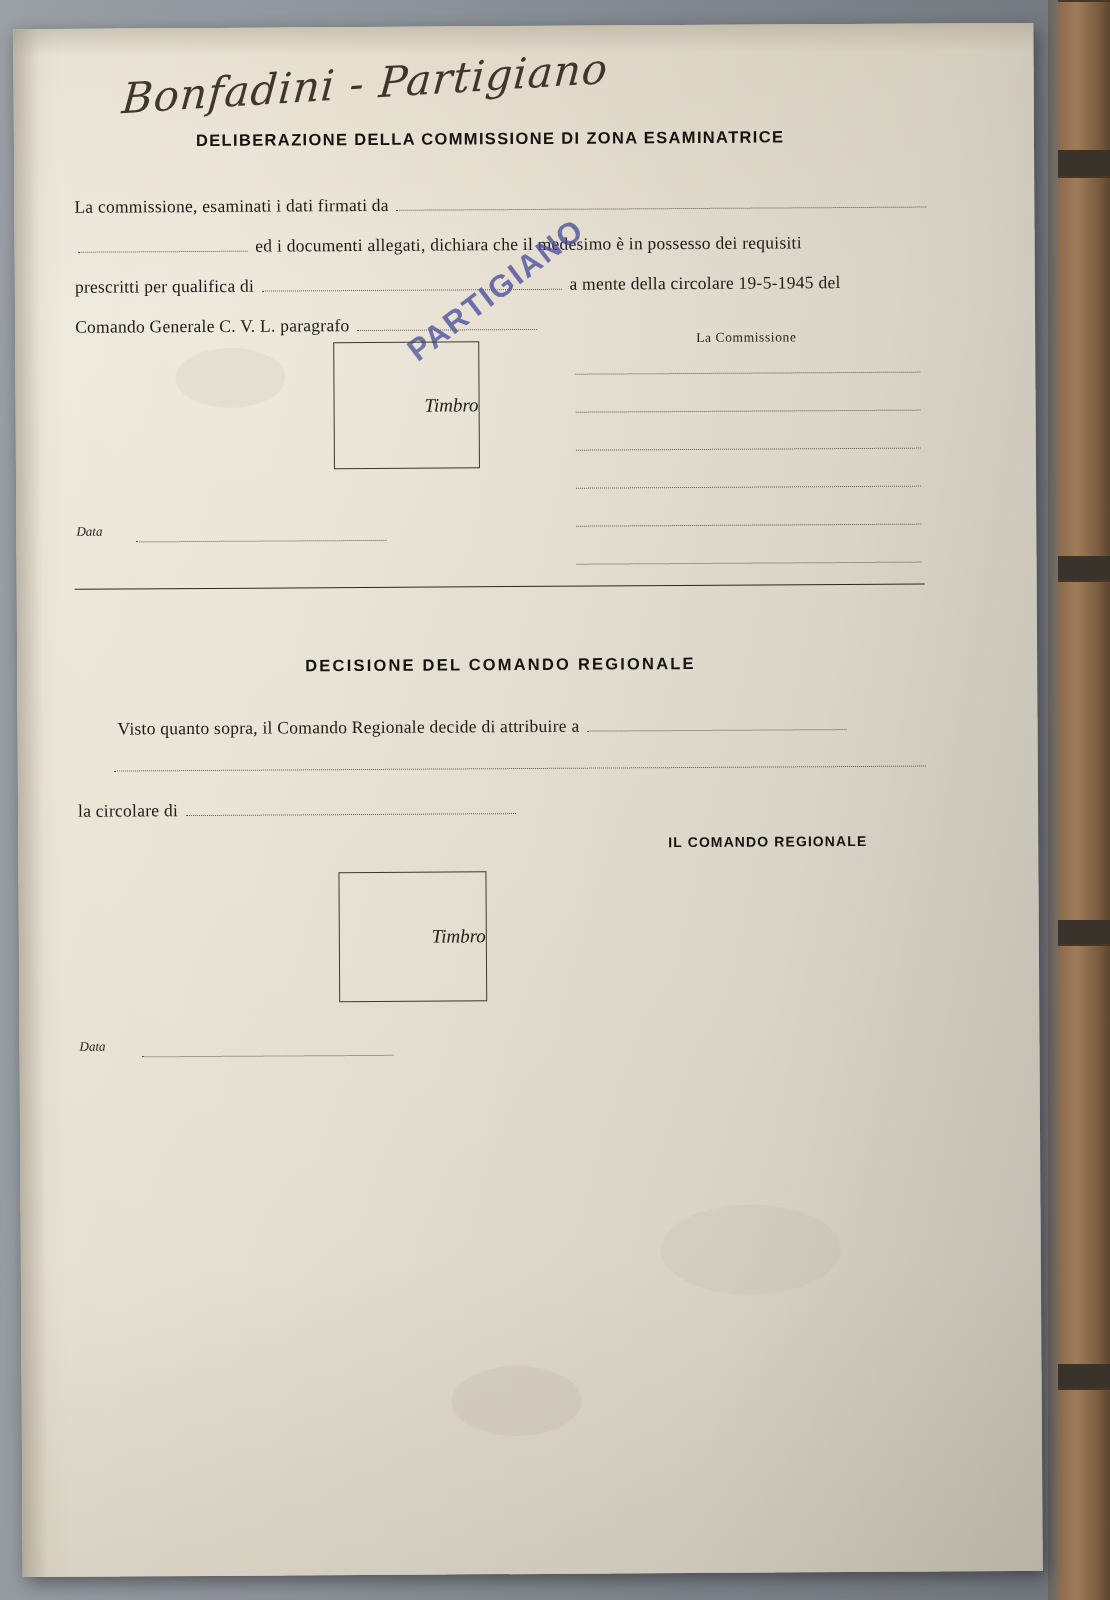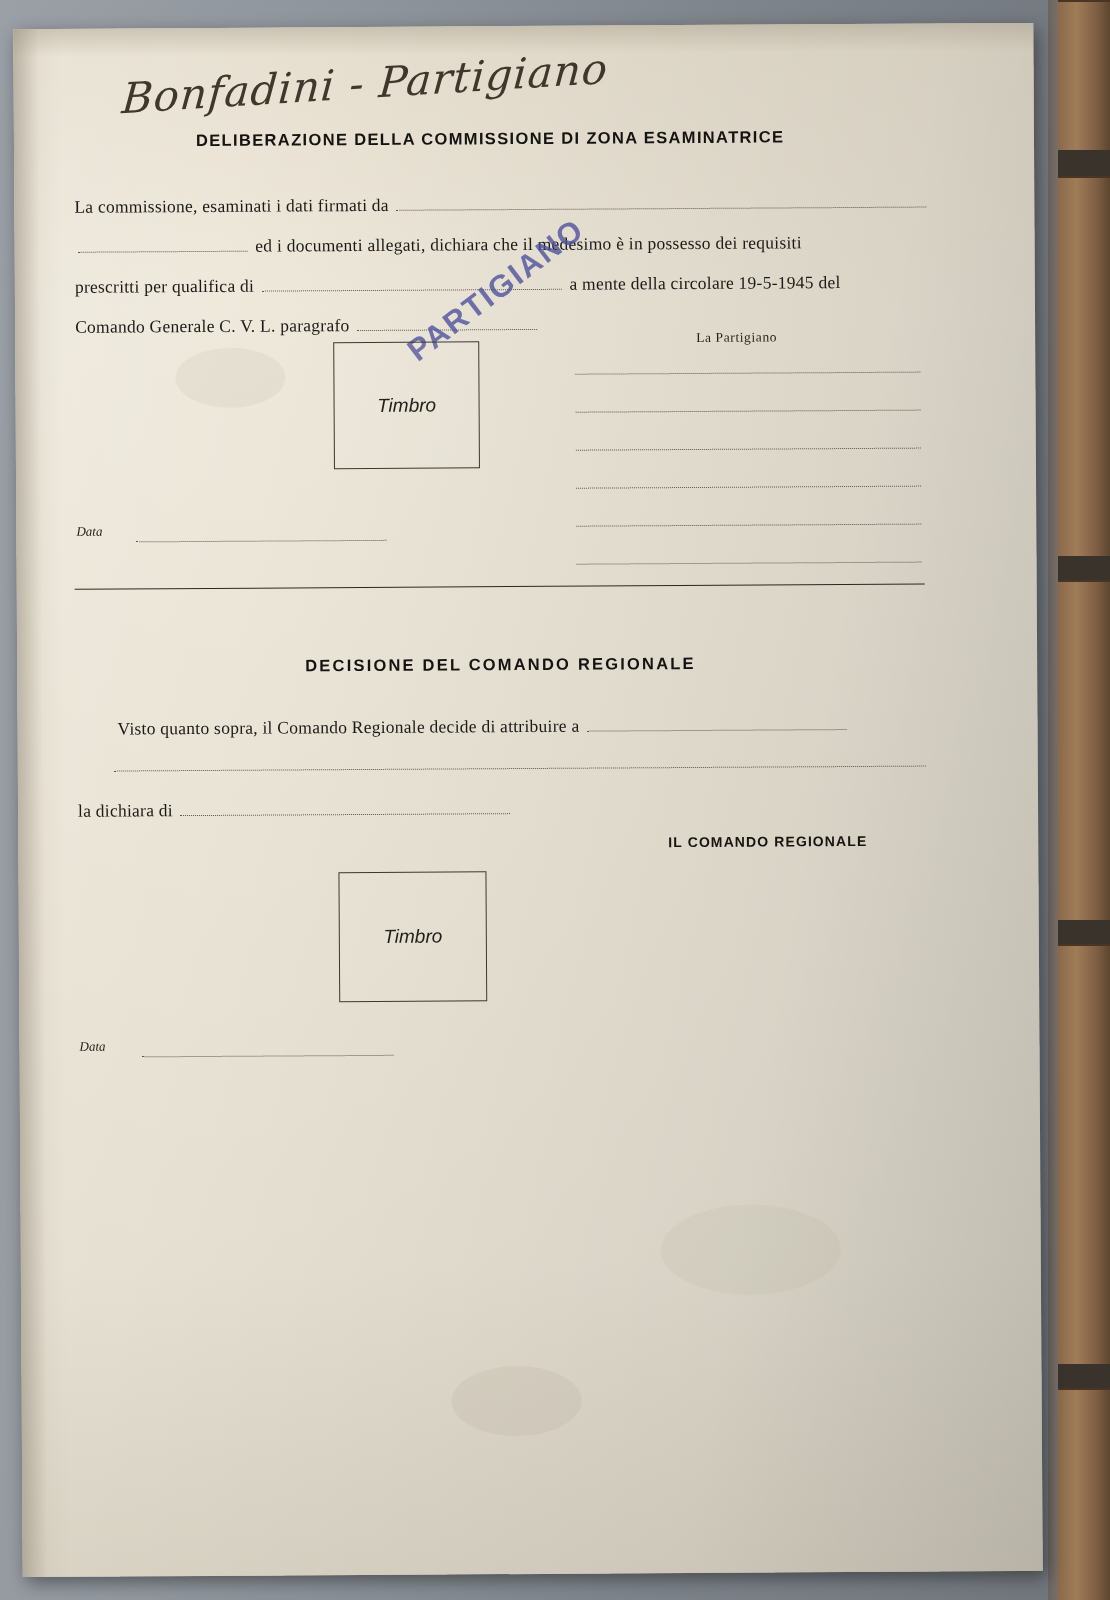--- a/index.html
+++ b/index.html
@@ -153,22 +153,22 @@
   }
 
   .timbro-box {
     position: absolute;
     border: 1.4px solid #3b382f;
     background: rgba(255,255,255,0.04);
   }
   .timbro-label {
     position: absolute;
     width: 100%;
-    text-align: center;
-    font-family: Liberation Sans, sans-serif;
+    text-align: right;
+    font-family: Liberation Serif, serif;
     font-style: italic;
     font-size: 19px;
     color: #22201a;
   }
 
   .small-caps-label {
     position: absolute;
     font-family: "Liberation Serif", serif;
     font-size: 13.5px;
     letter-spacing: 0.6px;
@@ -249,21 +249,21 @@
         <span>Comando Generale C. V. L. paragrafo</span>
         <span class="dots" style="width:180px;"></span>
       </div>
 
       <div class="stamp-word">PARTIGIANO</div>
 
       <div class="timbro-box" style="left:318px; top:315px; width:144px; height:125px;">
         <div class="timbro-label" style="top:52px;">Timbro</div>
       </div>
 
-      <div class="small-caps-label" style="left:681px; top:305px;">La Partigiano</div>
+      <div class="small-caps-label" style="left:681px; top:305px;">La Commissione</div>
 
       <div class="rule-dotted" style="left:560px; top:348px; width:345px;"></div>
       <div class="rule-dotted" style="left:560px; top:386px; width:345px;"></div>
       <div class="rule-dotted" style="left:560px; top:424px; width:345px;"></div>
       <div class="rule-dotted" style="left:560px; top:462px; width:345px;"></div>
       <div class="rule-dotted" style="left:560px; top:500px; width:345px;"></div>
       <div class="rule-dotted" style="left:560px; top:538px; width:345px;"></div>
 
       <div class="data-label" style="left:60px; top:495px;">Data</div>
       <div class="rule-dotted" style="left:120px; top:513px; width:250px;"></div>
@@ -272,21 +272,21 @@
 
       <div class="sec-title" id="title-2">DECISIONE  DEL  COMANDO  REGIONALE</div>
 
       <div class="body-line" style="left:100px; top:690px;">
         <span>Visto quanto sopra, il Comando Regionale decide di attribuire a</span>
         <span class="dots" style="width:260px;"></span>
       </div>
       <div class="rule-dotted" style="left:96px; top:742px; width:812px;"></div>
 
       <div class="body-line" style="left:60px; top:772px;">
-        <span>la dichiara di</span>
+        <span>la circolare di</span>
         <span class="dots" style="width:330px;"></span>
       </div>
 
       <div class="sig-label" style="left:650px; top:809px;">IL COMANDO REGIONALE</div>
 
       <div class="timbro-box" style="left:320px; top:845px; width:146px; height:128px;">
         <div class="timbro-label" style="top:53px;">Timbro</div>
       </div>
 
       <div class="data-label" style="left:60px; top:1010px;">Data</div>

